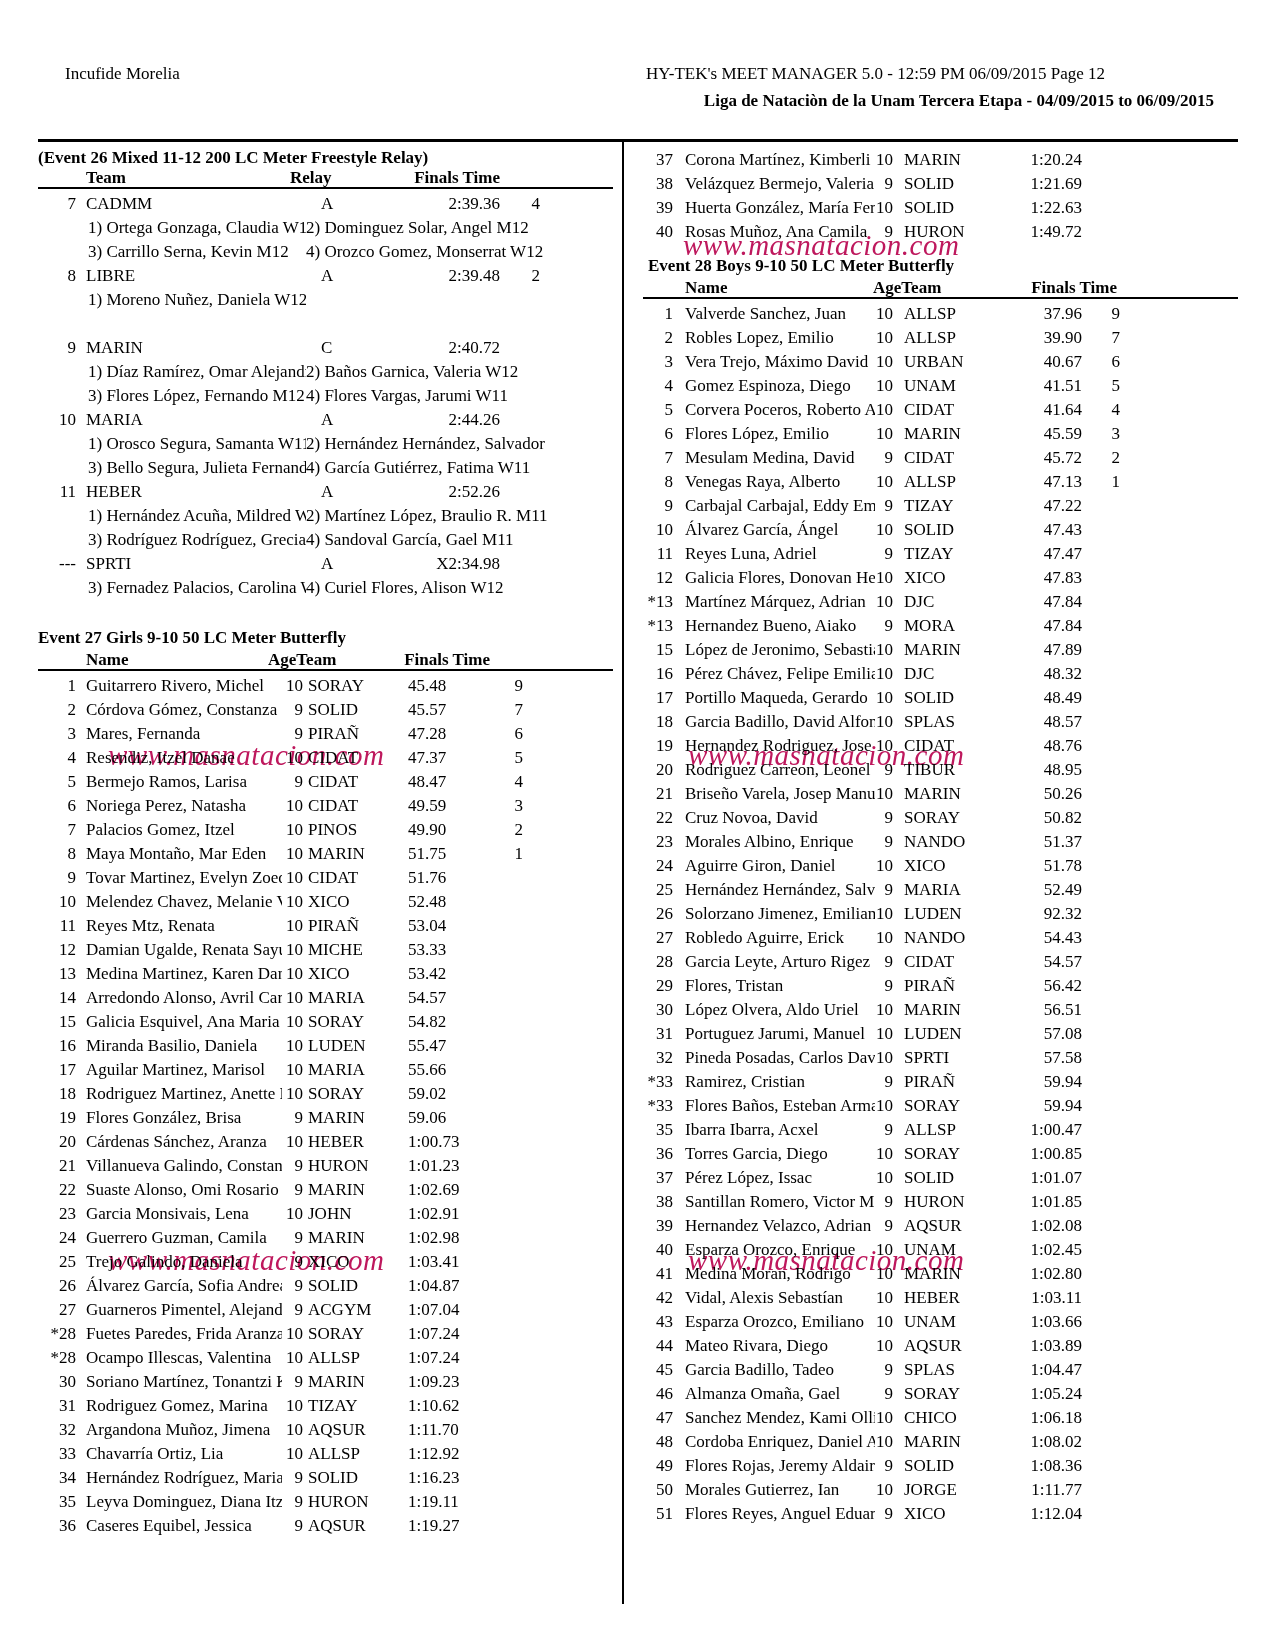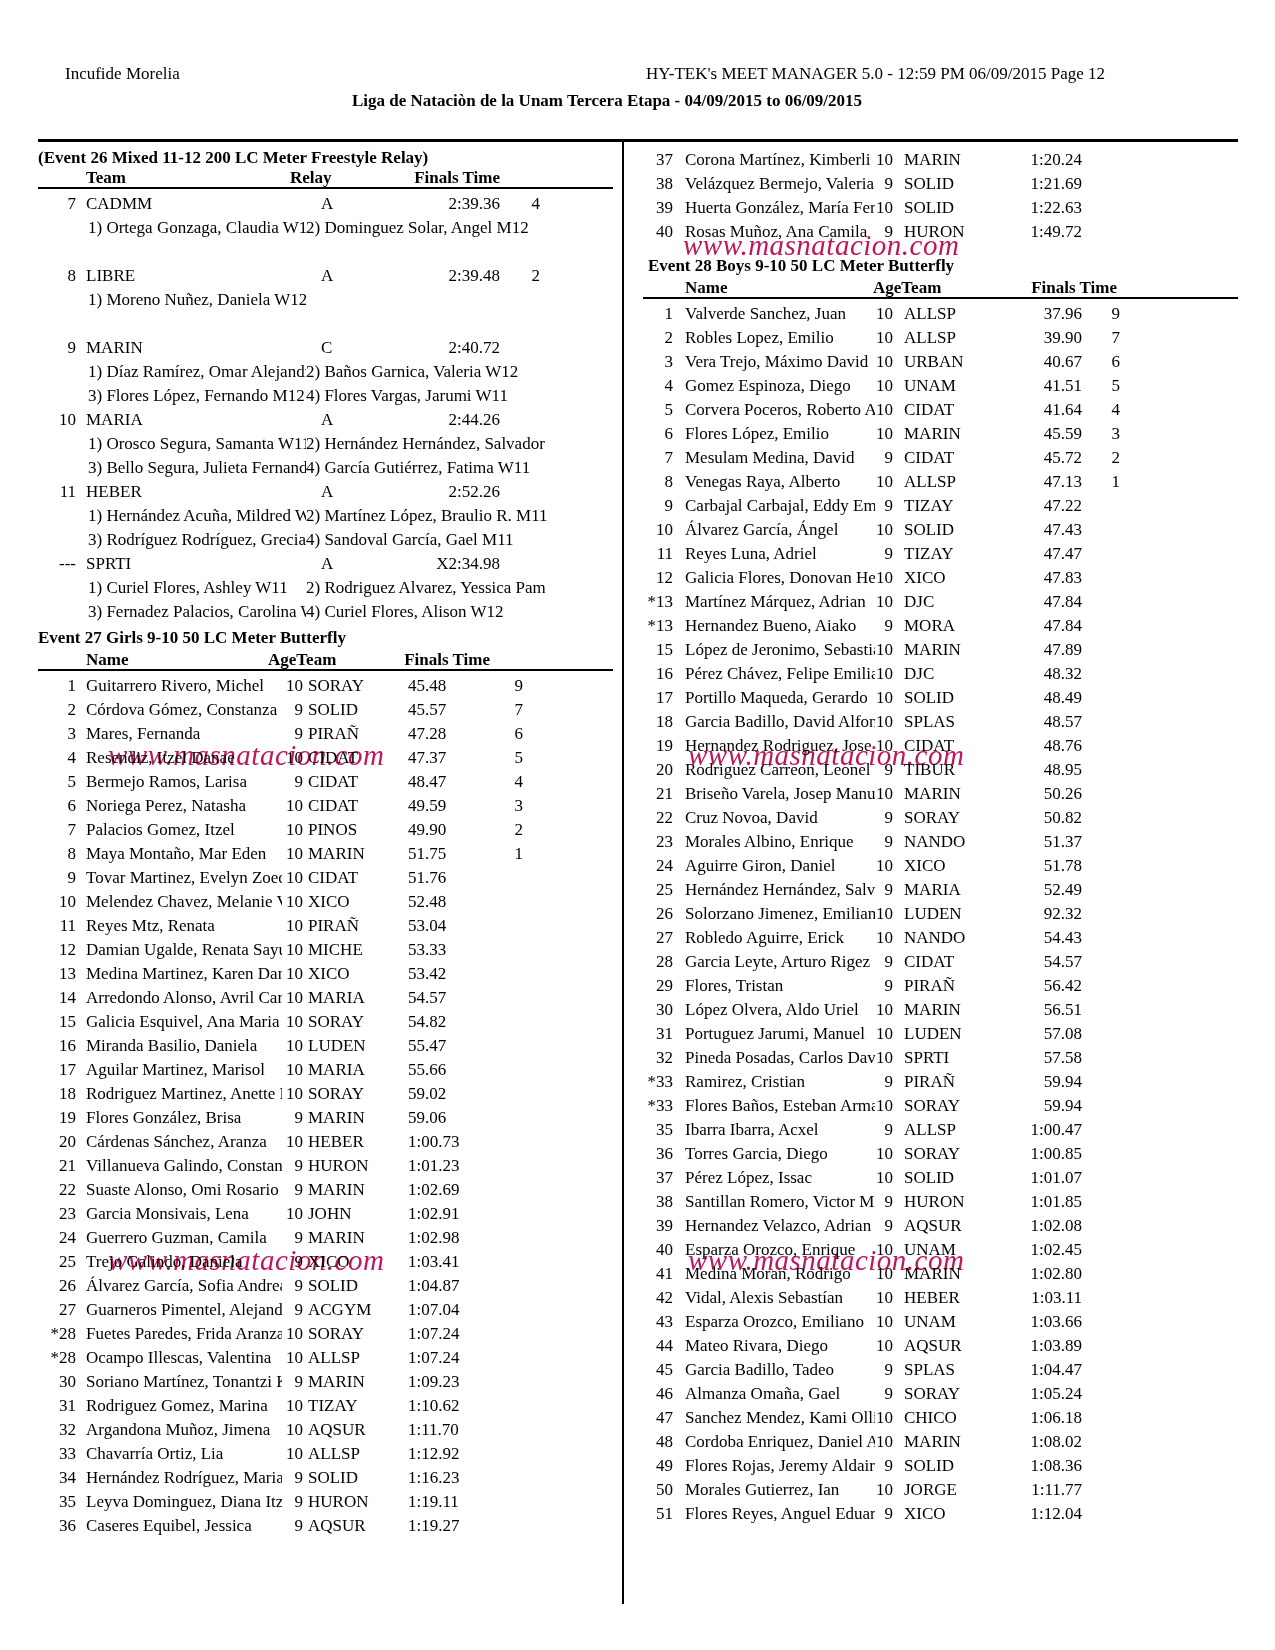--- a/index.html
+++ b/index.html
@@ -3,21 +3,21 @@
 <meta charset="utf-8">
 <style>
   html,body { margin:0; padding:0; background:#e8e8e8; }
   .page {
     position:relative; width:1275px; height:1650px; margin:0 auto;
     background:#ffffff; color:#000;
     font-family:"Liberation Serif", serif; font-size:17px;
     overflow:hidden;
   }
   .abs { position:absolute; }
-  .center { text-align:center; }
+  .center { text-align:right; }
 
   
   .hdr-left  { left:38px; top:64px; white-space:nowrap;margin-left:27px; }
   .hdr-right { right:170px; top:64px; white-space:nowrap; }
   .meet-title{ left:0; top:91px; width:1214px; font-weight:bold; }
   .results-label { left:0; top:117px; width:1214px; font-weight:bold; }
 
   .hrule { position:absolute; background:#000; height:2px; }
   .results-rule { left:38px; top:139px; width:1200px; height:3px; }
   .vdiv { left:622px; top:139px; width:2px; height:1465px; }
@@ -96,20 +96,24 @@
             <span class="c c-r-rank">7</span>
             <span class="c c-r-team">CADMM</span>
             <span class="c c-r-letter">A</span>
             <span class="c c-r-time">2:39.36</span>
             <span class="c c-r-pts">4</span>
           </div>
           <div class="row">
             <span class="c c-sw1">1) Ortega Gonzaga, Claudia W11</span>
             <span class="c c-sw2">2) Dominguez Solar, Angel M12</span>
           </div>
+          <div class="row">
+            <span class="c c-sw1">3) Carrillo Serna, Kevin M12</span>
+            <span class="c c-sw2">4) Orozco Gomez, Monserrat W12</span>
+          </div>
         </div>
 
         <div class="relay-entry">
           <div class="row">
             <span class="c c-r-rank">8</span>
             <span class="c c-r-team">LIBRE</span>
             <span class="c c-r-letter">A</span>
             <span class="c c-r-time">2:39.48</span>
             <span class="c c-r-pts">2</span>
           </div>
@@ -173,24 +177,20 @@
           </div>
         </div>
 
         <div class="relay-entry">
           <div class="row">
             <span class="c c-r-rank">---</span>
             <span class="c c-r-team">SPRTI</span>
             <span class="c c-r-letter">A</span>
             <span class="c c-r-time">X2:34.98</span>
             <span class="c c-r-pts"></span>
-          </div>
-          <div class="row">
-            <span class="c c-sw1">1) Curiel Flores, Ashley W11</span>
-            <span class="c c-sw2">2) Rodriguez Alvarez, Yessica Pam</span>
           </div>
           <div class="row">
             <span class="c c-sw1">3) Fernadez Palacios, Carolina W11</span>
             <span class="c c-sw2">4) Curiel Flores, Alison W12</span>
           </div>
         </div>
       </div>
 
     <div class="ev-title" style="left:0; top:480px;">Event 27  Girls 9-10 50 LC Meter Butterfly</div>
     <div class="tbl-hdr" style="top:502px;">

